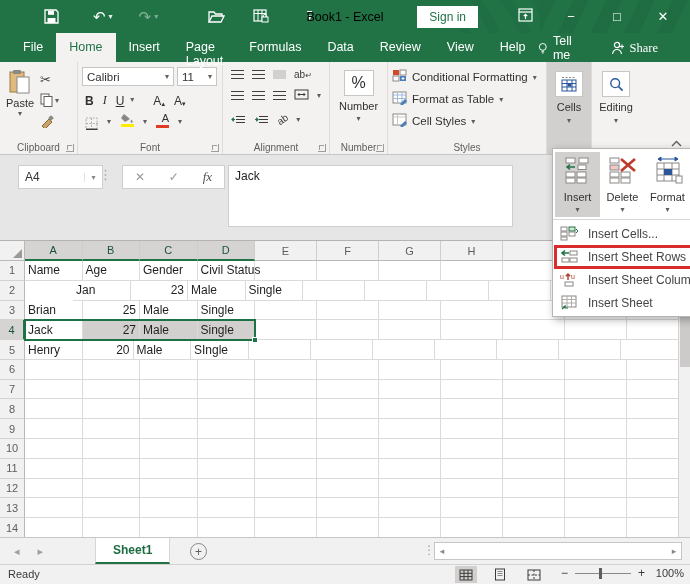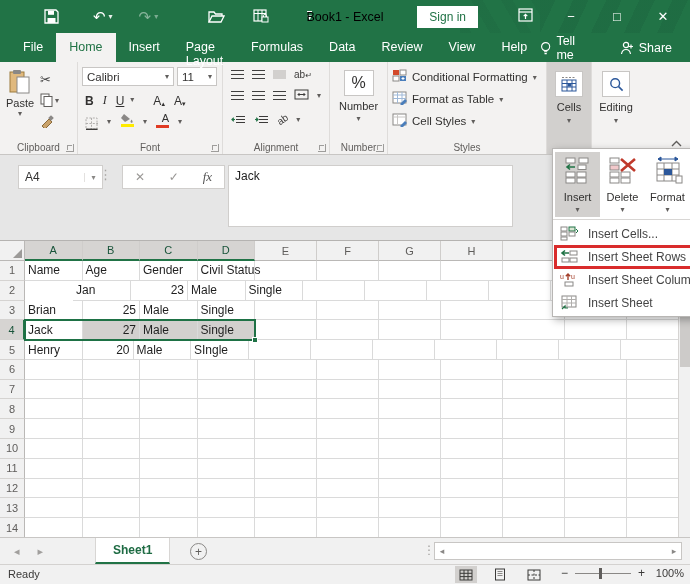--- a/index.html
+++ b/index.html
@@ -26,21 +26,21 @@
   .winbtn { width:30px; text-align:center; font-size:13px; color:#fff; margin:0 8px; }
 
   
   .tabrow { position:absolute; left:0; top:33px; width:690px; height:29px; background:#217346;
             display:flex; align-items:stretch; z-index:29; }
   .tab { color:#fff; font-size:12.5px; padding:7px 13px 0 13px; }
   .tab.active { background:#f3f2f1; color:#217346; }
   .tab-file { margin-left:10px; }
   .tellme, .share { color:#fff; font-size:12.5px; display:flex; align-items:center; gap:5px; padding-top:1px;}
   .tellme { margin-left:auto; margin-right:26px; }
-  .share { margin-right:18px; }
+  .share { margin-right:32px;font-family:Liberation Serif, serif; }
 
   
   .ribbon { position:absolute; left:0; top:62px; width:690px; height:93px; background:#f3f2f1;
             border-bottom:1px solid #c8c6c4; display:flex; z-index:10; }
   .rgroup { position:relative; height:100%; border-right:1px solid #dedcda; padding-top:4px; }
   .glabel { position:absolute; bottom:1px; left:0; width:100%; text-align:center;
             font-size:10px; color:#605e5c; }
   .launcher { position:absolute; bottom:2px; right:3px; width:8px; height:8px;
               border-right:1px solid #8a8886; border-bottom:1px solid #8a8886; opacity:.8;}
   .launcher:before { content:""; position:absolute; left:1px; top:1px; width:4px; height:4px;

